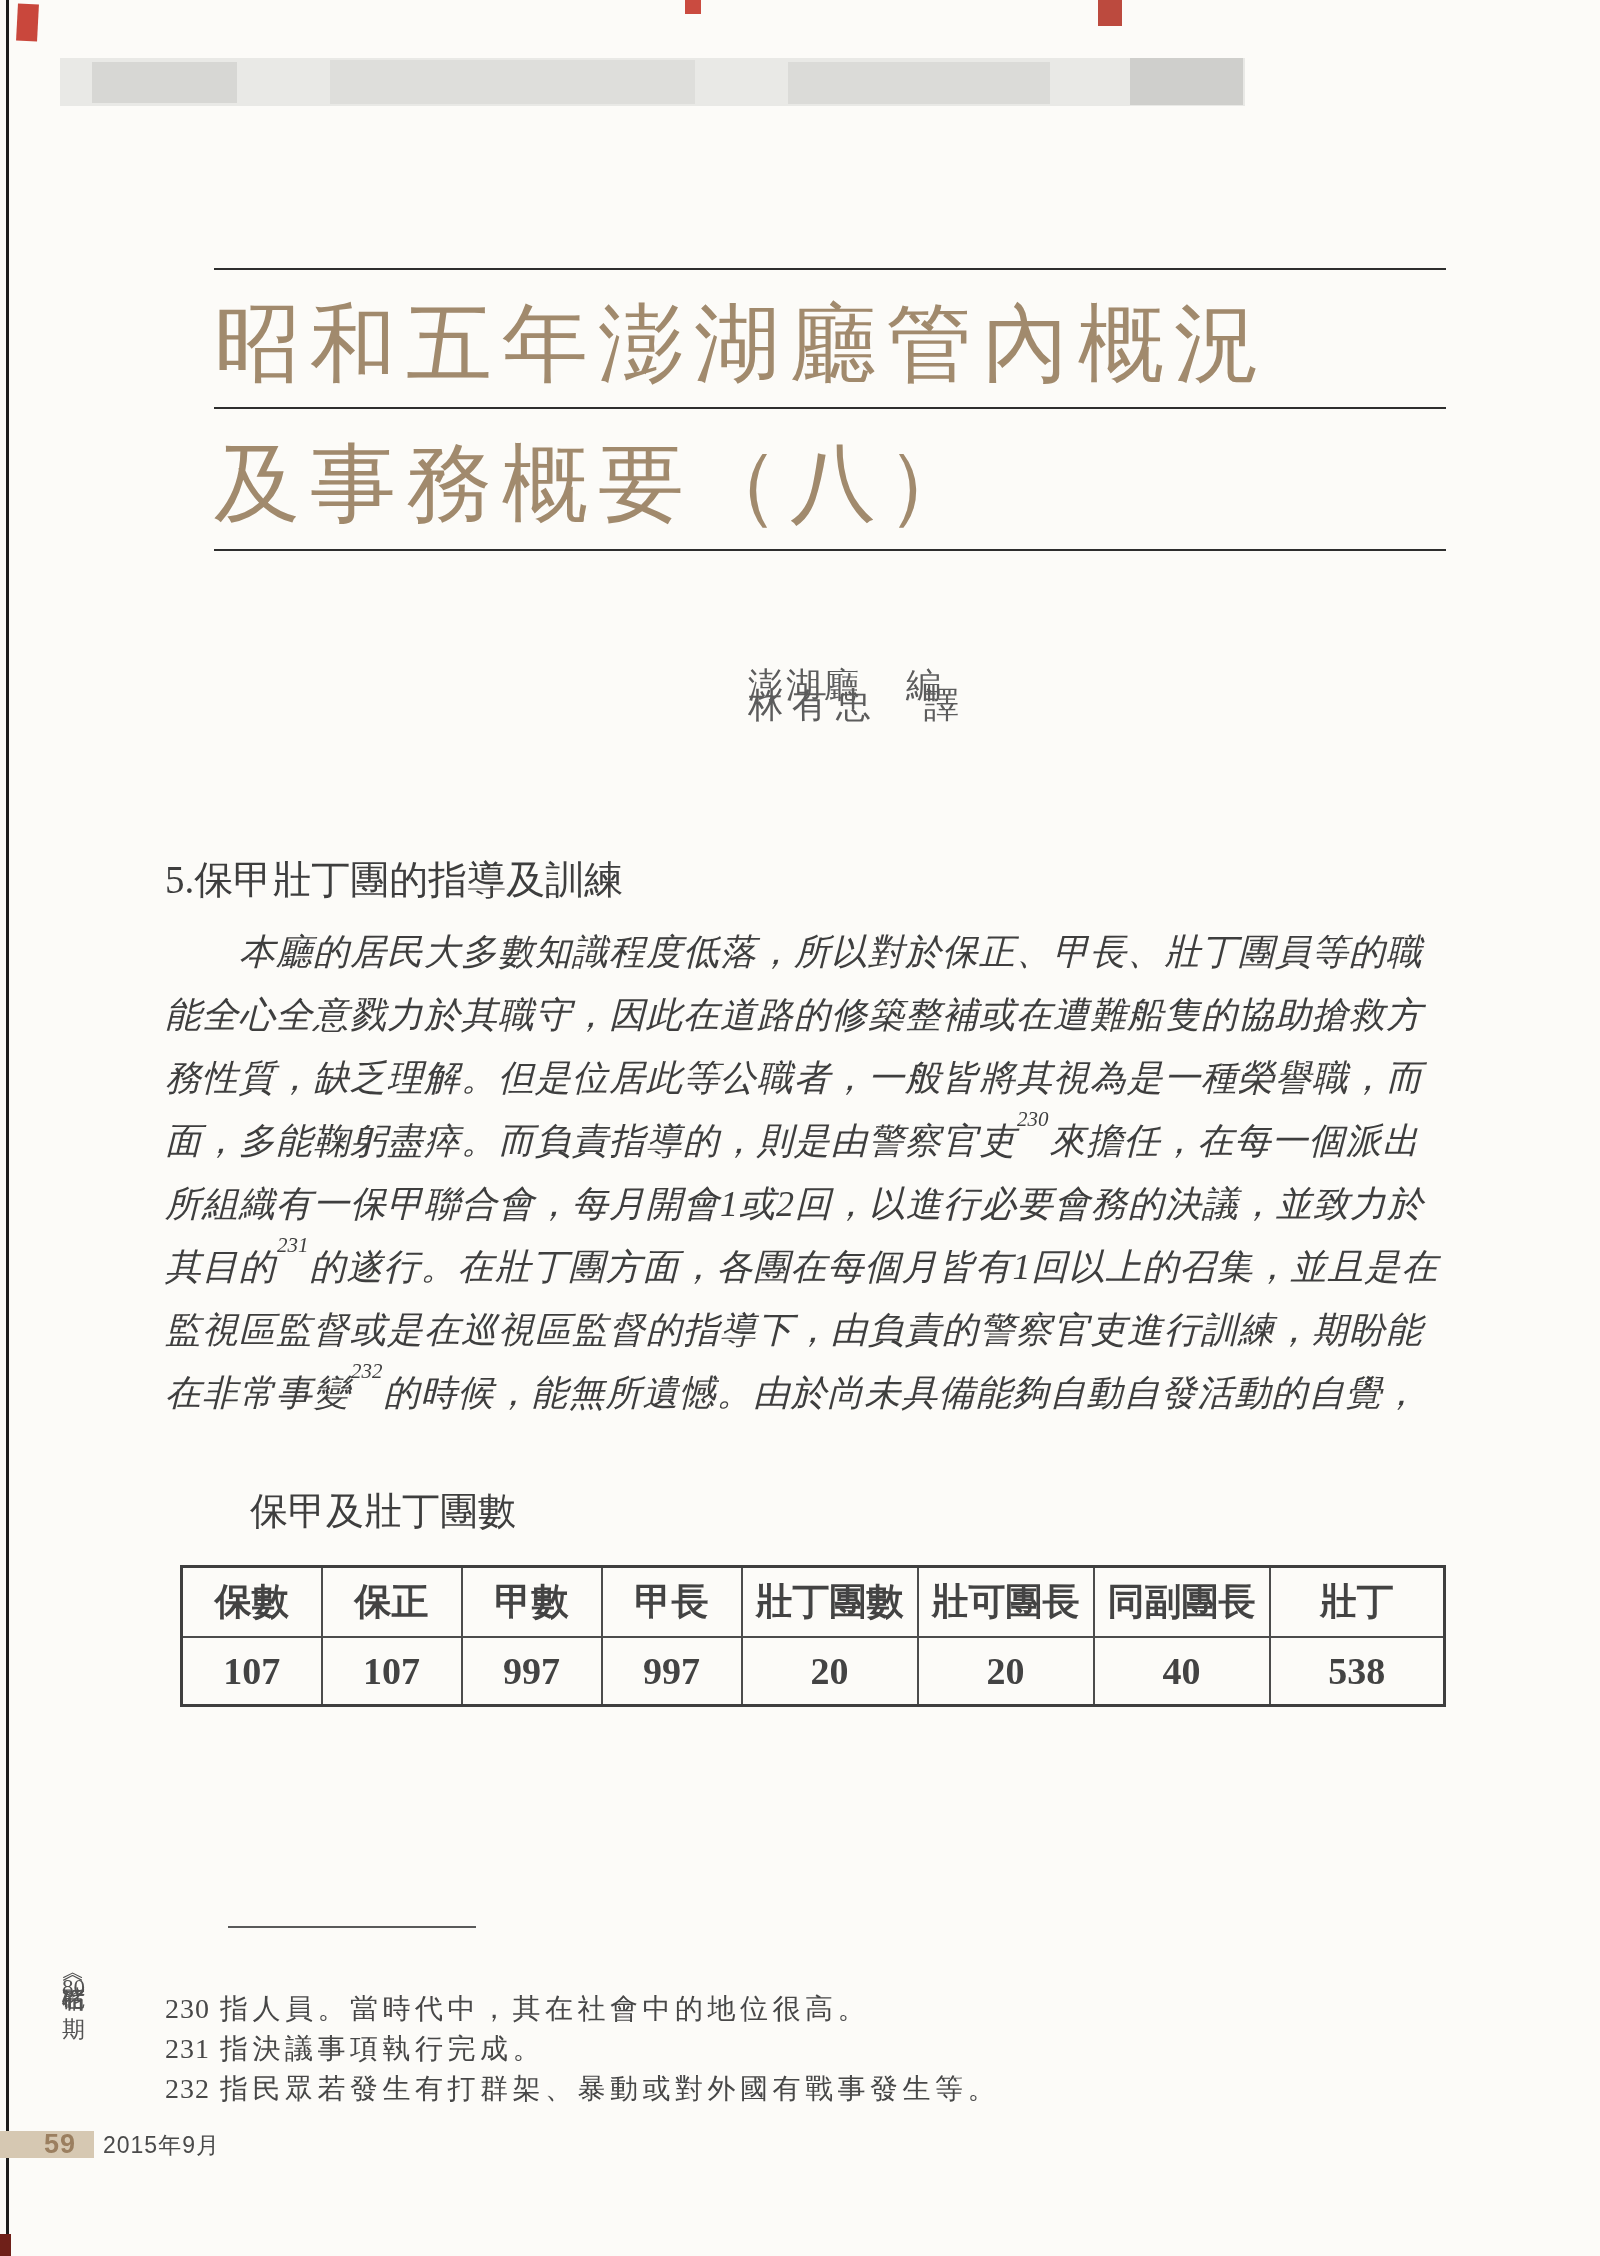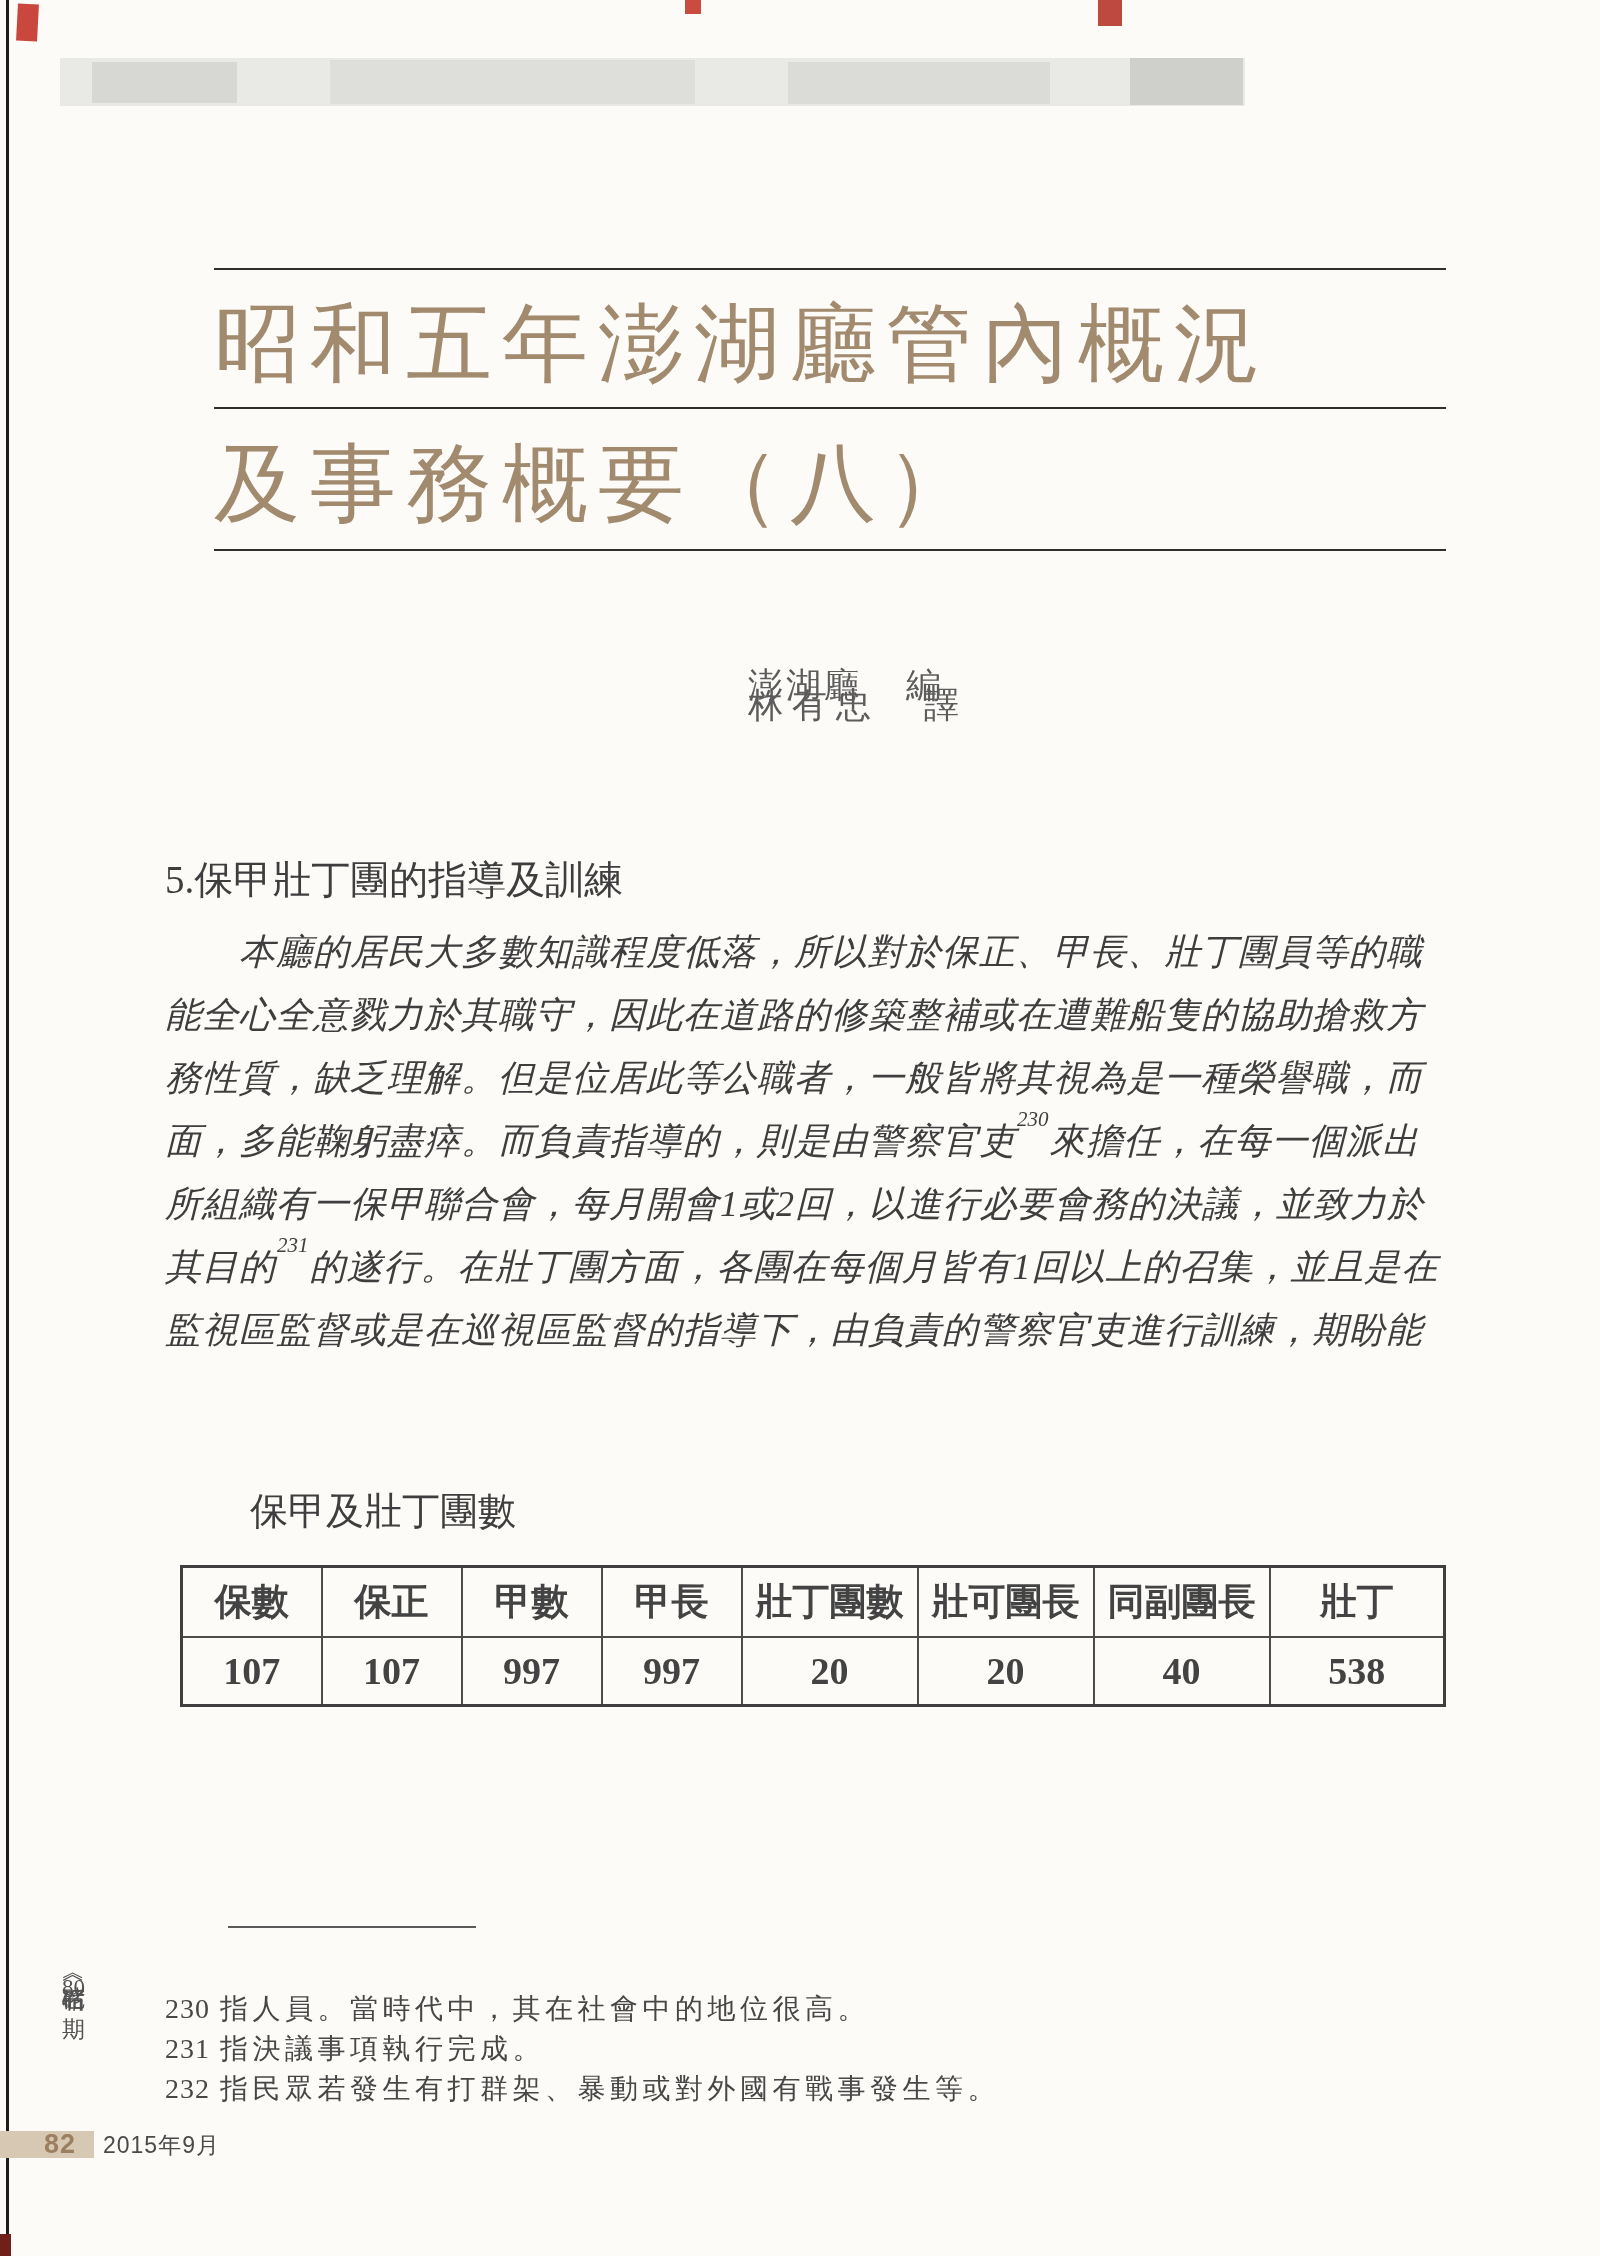--- a/index.html
+++ b/index.html
@@ -105,20 +105,21 @@
 
 <div class="abs heading">5.保甲壯丁團的指導及訓練</div>
 <div class="abs paragraph">
     <div class="body-line"><span>本廳的居民大多數知識程度低落，所以對於保正、甲長、壯丁團員等的職</span></div>
     <div class="body-line"><span>能全心全意戮力於其職守，因此在道路的修築整補或在遭難船隻的協助搶救方</span></div>
     <div class="body-line"><span>務性質，缺乏理解。但是位居此等公職者，一般皆將其視為是一種榮譽職，而</span></div>
     <div class="body-line"><span>面，多能鞠躬盡瘁。而負責指導的，則是由警察官吏</span><sup>230</sup><span>來擔任，在每一個派出</span></div>
     <div class="body-line"><span>所組織有一保甲聯合會，每月開會1或2回，以進行必要會務的決議，並致力於</span></div>
     <div class="body-line"><span>其目的</span><sup>231</sup><span>的遂行。在壯丁團方面，各團在每個月皆有1回以上的召集，並且是在</span></div>
     <div class="body-line"><span>監視區監督或是在巡視區監督的指導下，由負責的警察官吏進行訓練，期盼能</span></div>
+    <div class="body-line"><span>在非常事變</span><sup>232</sup><span>的時候，能無所遺憾。由於尚未具備能夠自動自發活動的自覺，</span></div>
   </div>
 <div class="abs caption">保甲及壯丁團數</div>
 
 <table class="abs bh-table">
   <colgroup>
     <col style="width:140px">
       <col style="width:140px">
       <col style="width:140px">
       <col style="width:140px">
     <col style="width:176px">
@@ -160,14 +161,14 @@
   </div>
   <div class="fn-line">
     <span class="fn-num">232</span><span>指民眾若發生有打群架、暴動或對外國有戰事發生等。</span>
   </div>
 </div>
 
 <div class="abs journal-vertical">
   <span>《硓砧石》</span><span class="tcu">80</span><span>期</span>
 </div>
 <div class="abs page-badge"></div>
-<div class="abs page-num">82</div>
+<div class="abs page-num">59</div>
 <div class="abs issue-date">2015年9月</div>
 
 </body></html>

